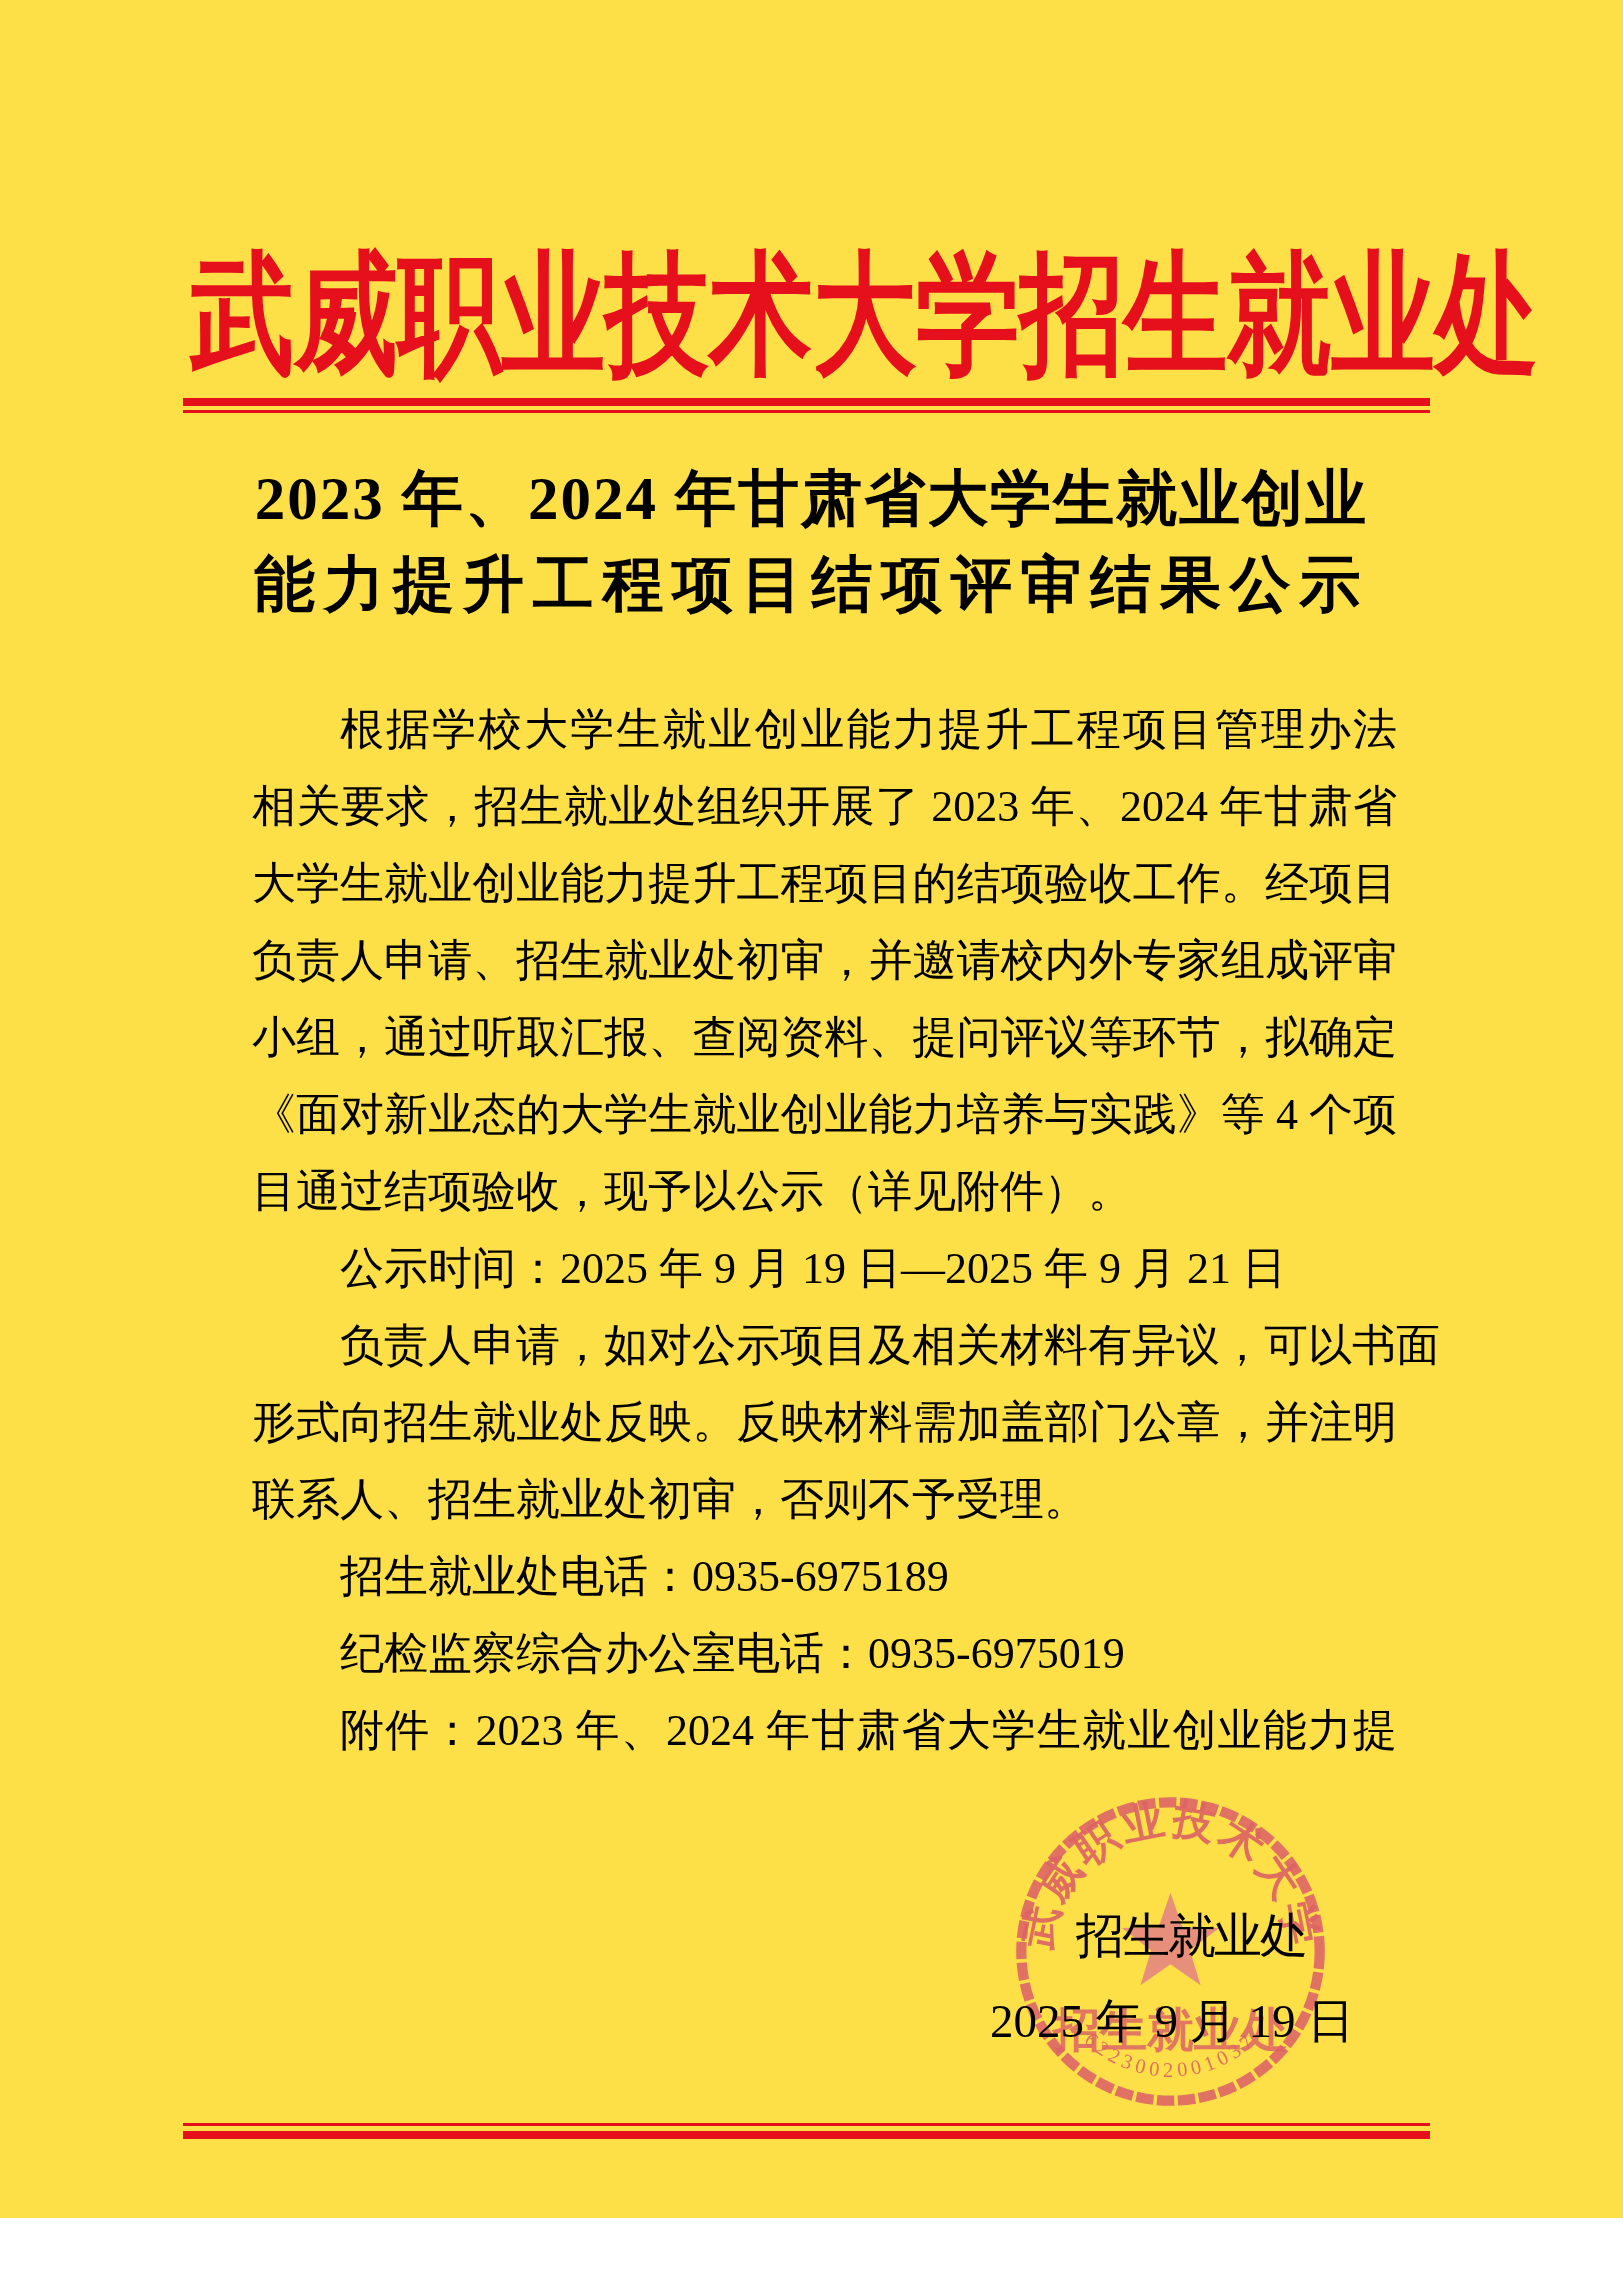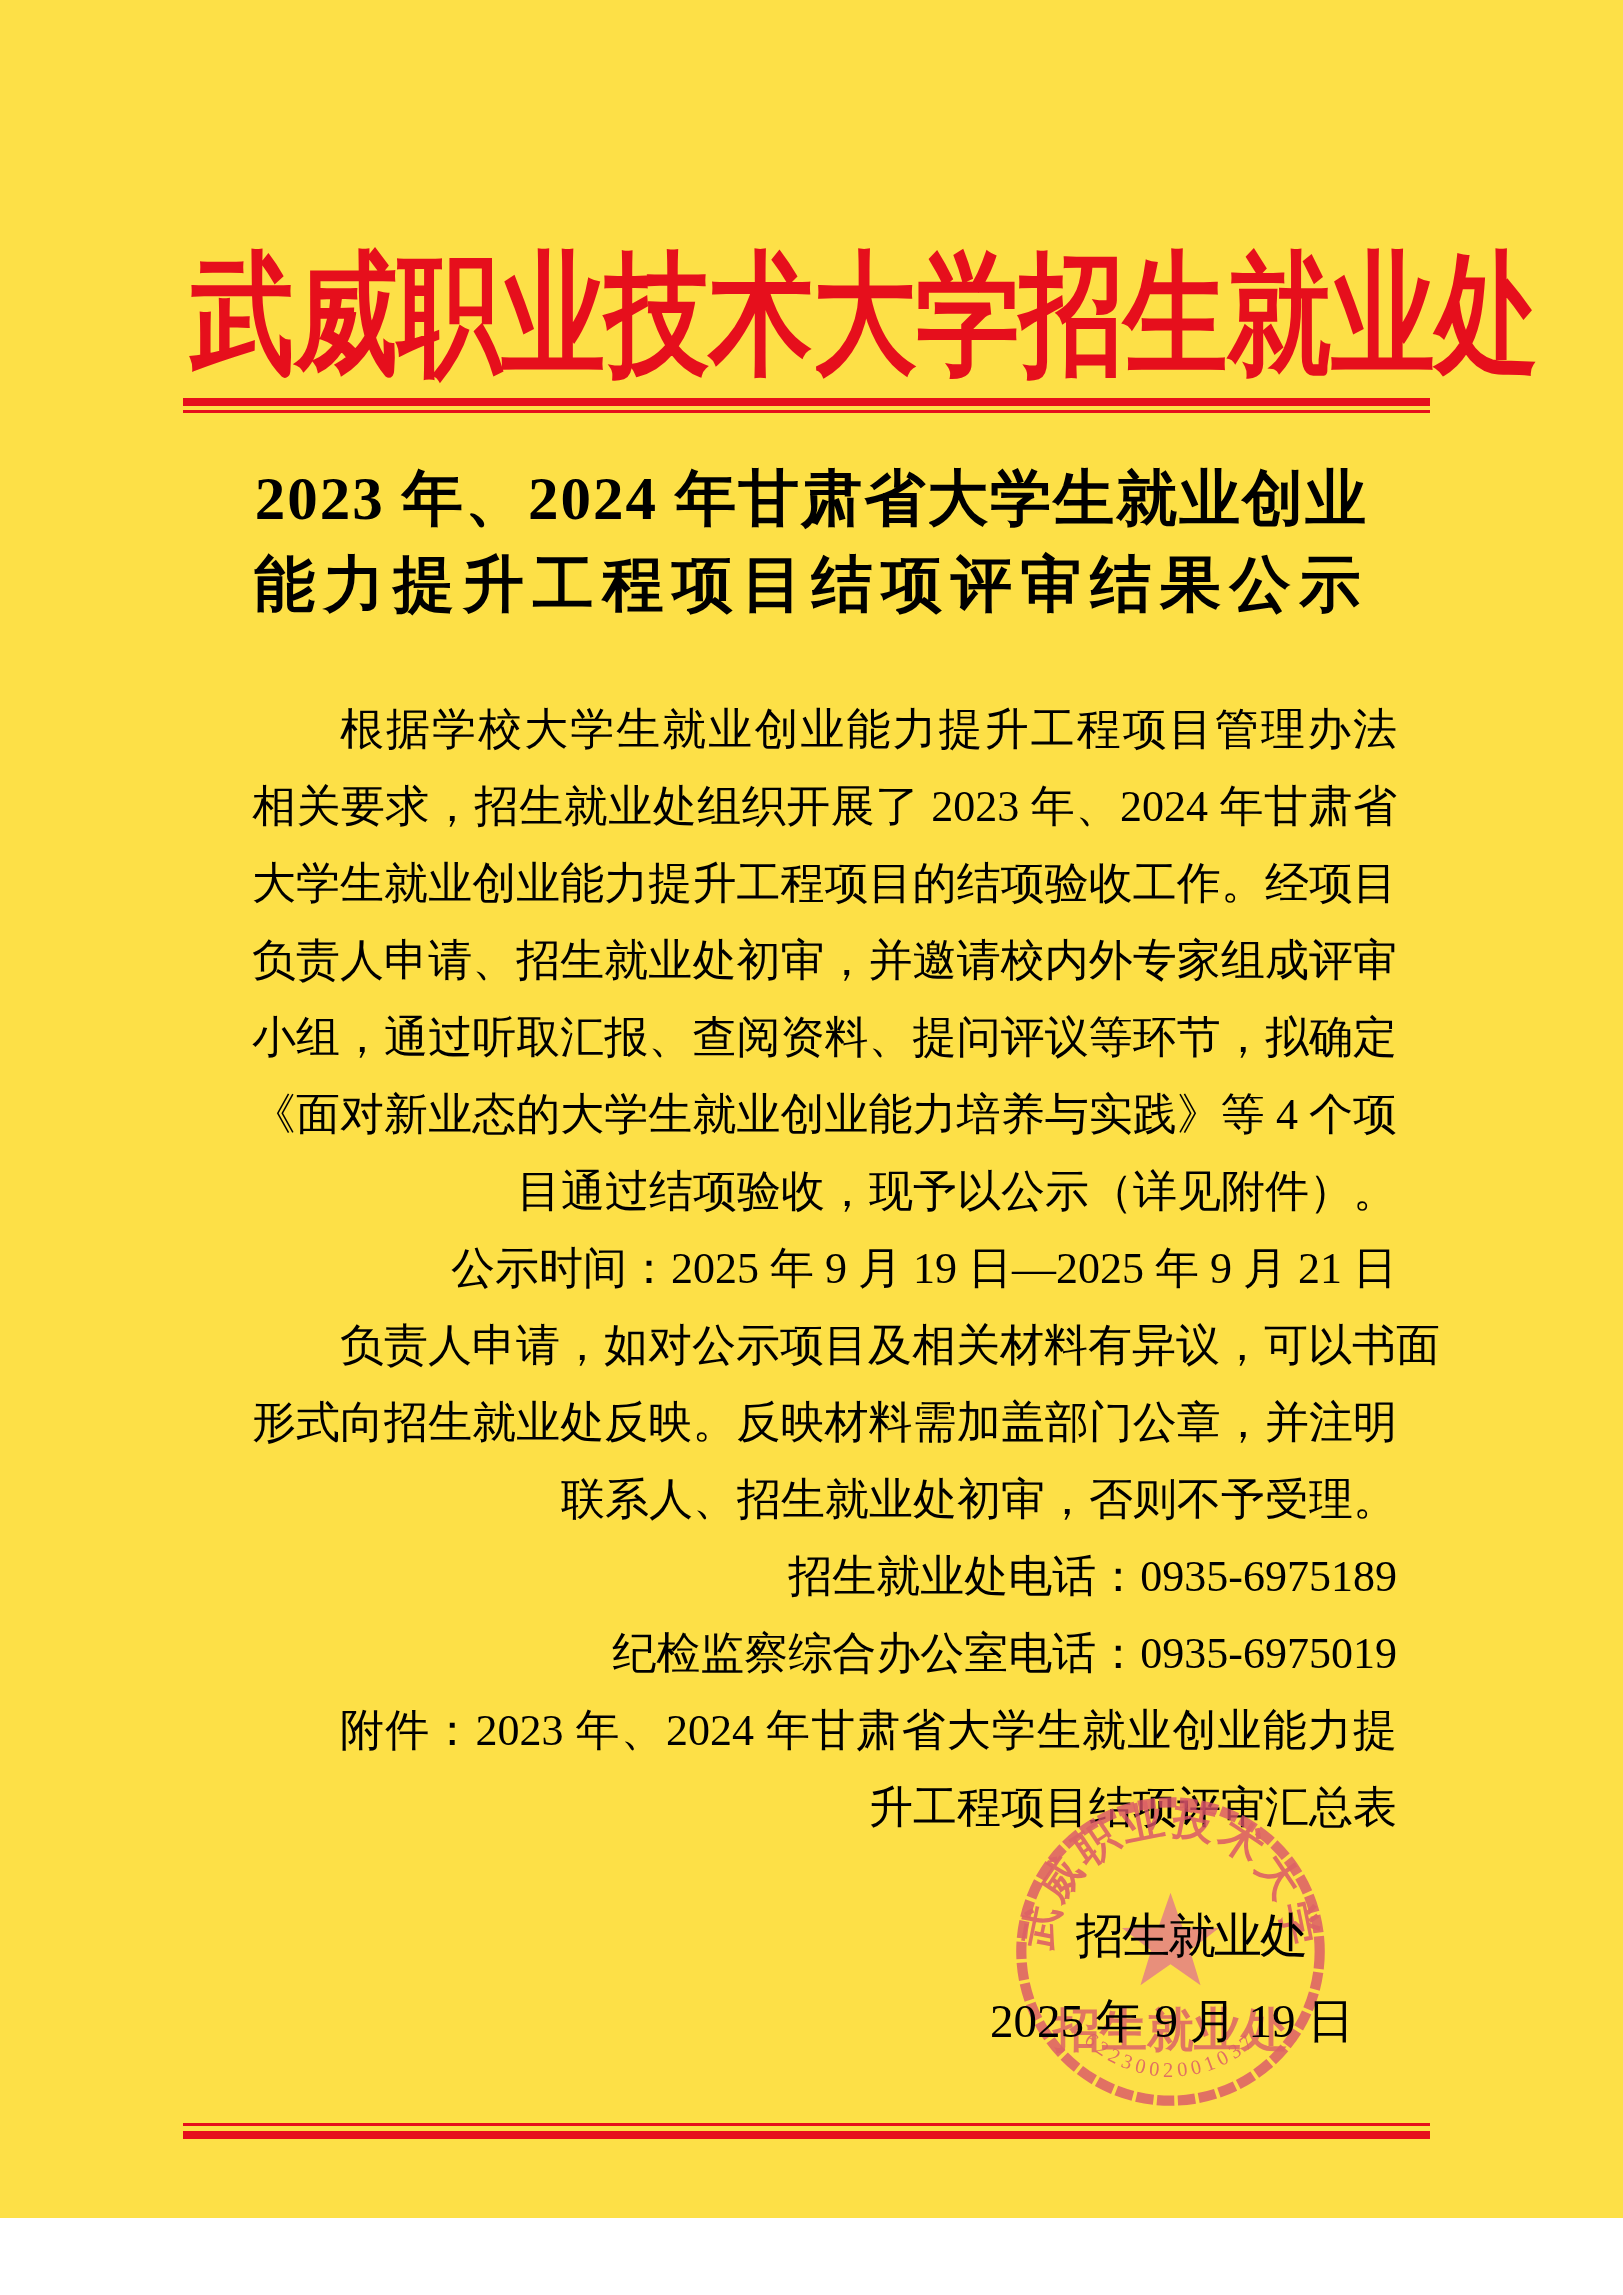--- a/index.html
+++ b/index.html
@@ -38,21 +38,21 @@
     text-align:center;font-weight:bold;color:#000;
     font-size:61px;line-height:77px;white-space:nowrap;
   }
   .doc-title.t1{top:460px;letter-spacing:2px;}
   .doc-title.t2{top:546px;letter-spacing:8.7px;}
   
   .body-text{
     position:absolute;top:691px;left:252px;width:1145px;
     font-size:44px;line-height:77px;color:#000;
   }
-  .line{height:77px;white-space:nowrap;text-align:right;}
+  .line{height:77px;white-space:nowrap;text-align:left;}
   .line.fill{text-align:justify;text-align-last:justify;text-justify:inter-character;}
   .line.ind{text-indent:2em;}
   
   .sig-dept{
     position:absolute;top:1908px;left:1076px;z-index:3;
     font-size:48px;line-height:56px;letter-spacing:-2px;white-space:nowrap;
   }
   .sig-date{
     position:absolute;top:1993px;left:990px;z-index:3;
     font-size:47px;line-height:56px;white-space:nowrap;
@@ -87,21 +87,20 @@
     <div class="line fill">小组，通过听取汇报、查阅资料、提问评议等环节，拟确定</div>
     <div class="line fill">《面对新业态的大学生就业创业能力培养与实践》等 4 个项</div>
     <div class="line">目通过结项验收，现予以公示（详见附件）。</div>
     <div class="line ind">公示时间：2025 年 9 月 19 日—2025 年 9 月 21 日</div>
     <div class="line ind fill">负责人申请，如对公示项目及相关材料有异议，可以书面</div>
     <div class="line fill">形式向招生就业处反映。反映材料需加盖部门公章，并注明</div>
     <div class="line">联系人、招生就业处初审，否则不予受理。</div>
     <div class="line ind">招生就业处电话：0935-6975189</div>
     <div class="line ind">纪检监察综合办公室电话：0935-6975019</div>
     <div class="line ind fill">附件：2023 年、2024 年甘肃省大学生就业创业能力提</div>
-    <div class="line">升工程项目结项评审汇总表</div>
   </div>
 
   <svg class="seal" viewBox="-320 -320 640 640" xmlns="http://www.w3.org/2000/svg">
     <defs>
       <path id="sealTopArc" d="M -230 0 A 230 230 0 0 1 230 0" fill="none"></path>
       <path id="sealBottomArc" d="M -245 0 A 245 245 0 0 0 245 0" fill="none"></path>
     </defs>
 
     <circle cx="0" cy="0" r="292" fill="none" stroke="#d9536a" stroke-width="20" stroke-dasharray="34 7" opacity="0.9"></circle>
 

